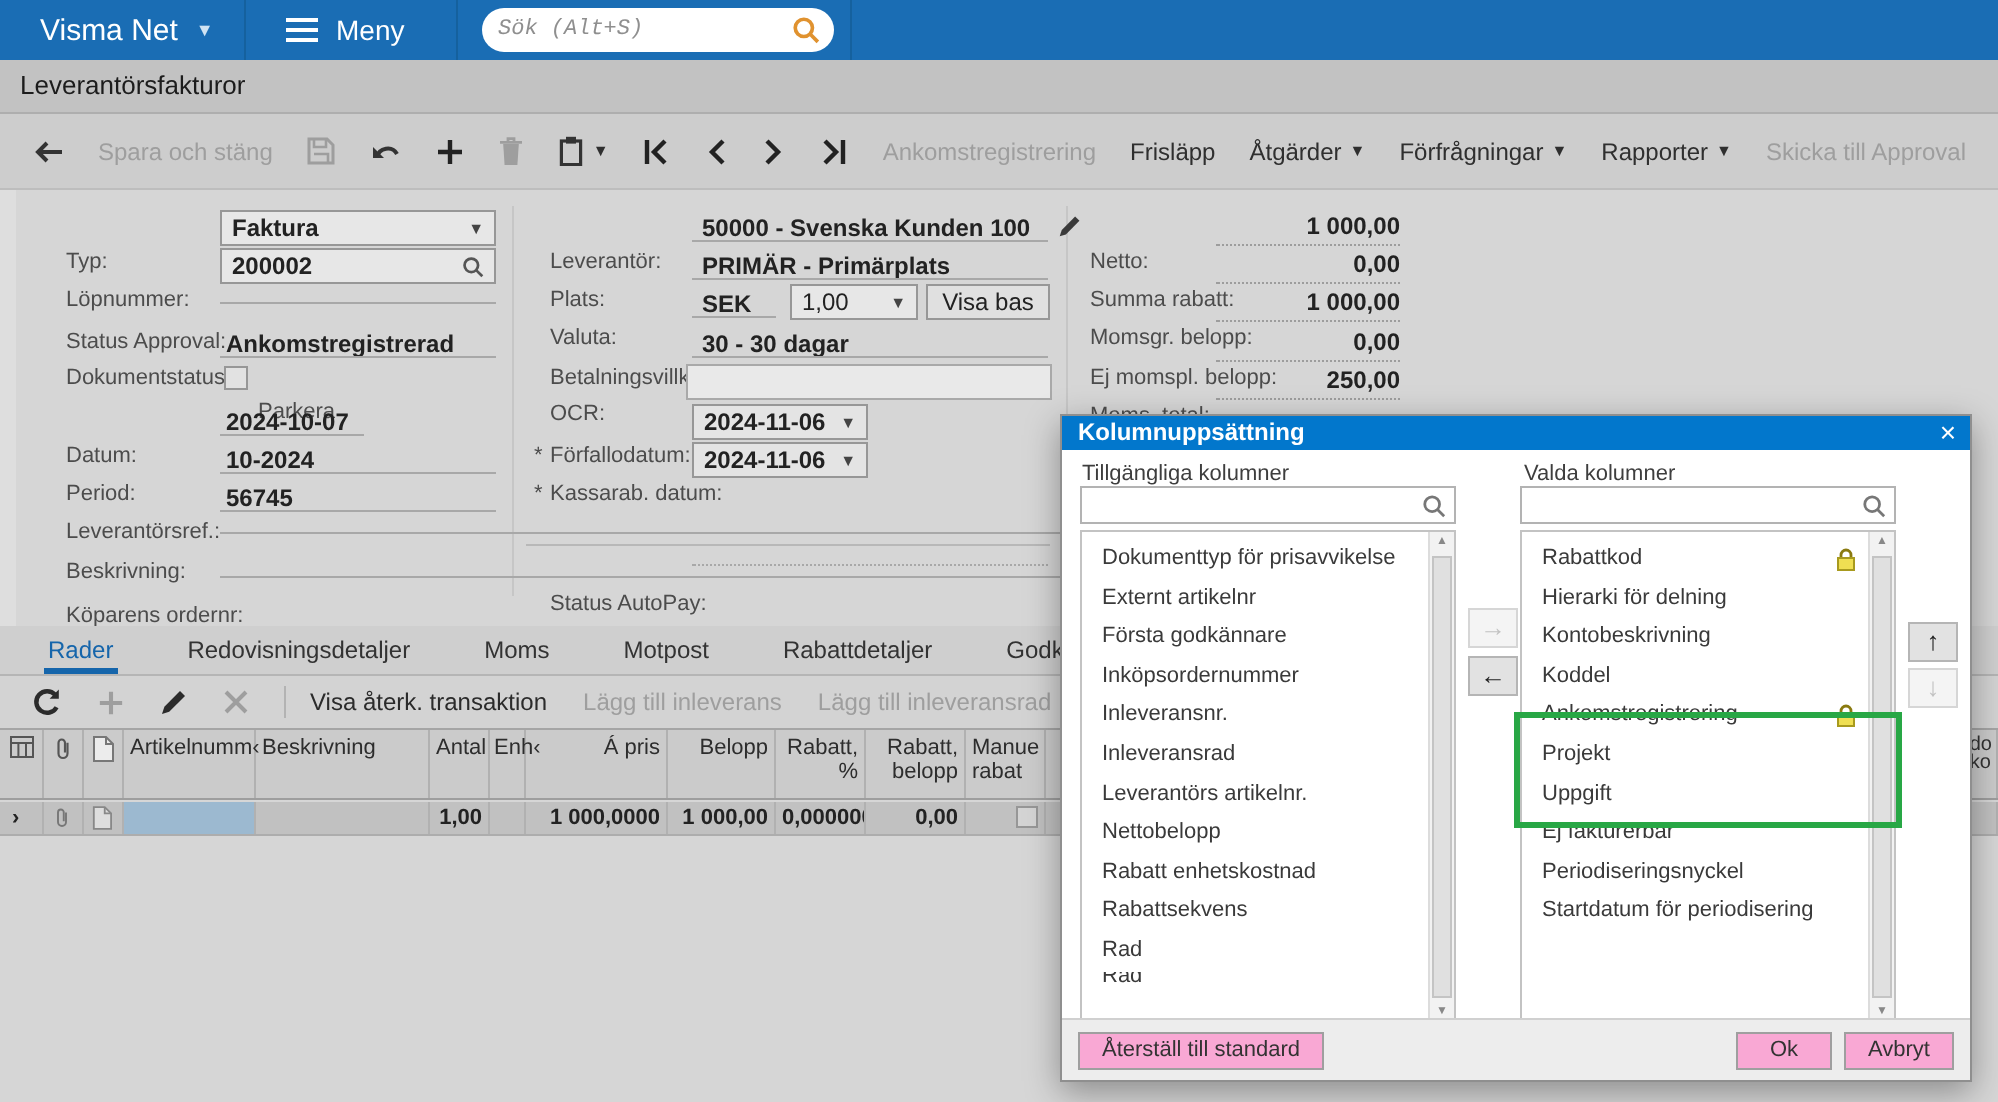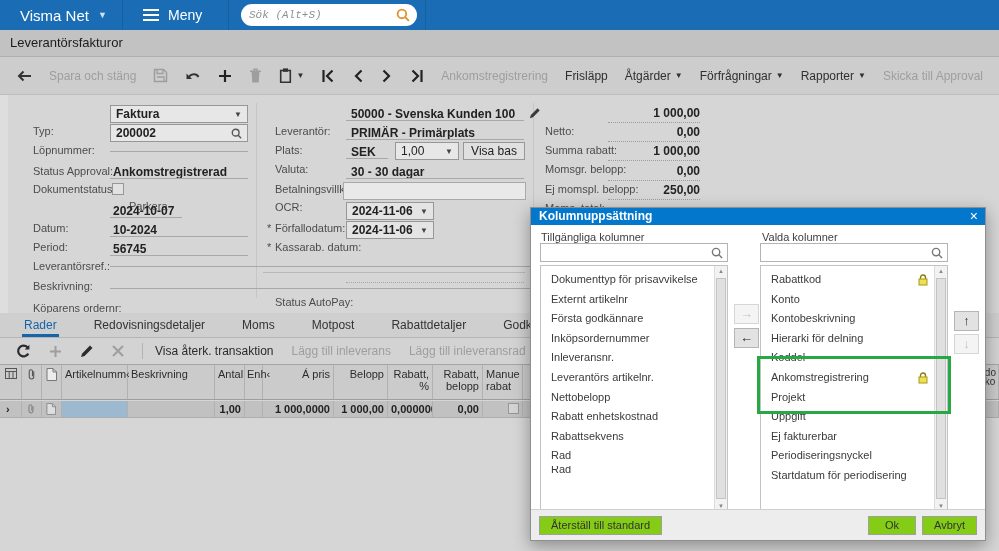--- a/index.html
+++ b/index.html
@@ -73,21 +73,21 @@
   .mlist { position:absolute; height:247px; background:#fff; border:1px solid #c3c3c3; overflow:hidden; padding:4px 13px 0 0; }
   .mitem { height:19.6px; line-height:19.6px; font-size:11px; color:#3a3a3a; padding:0 6px 0 10px; display:flex; align-items:center; justify-content:space-between; white-space:nowrap; }
   .mitem.partial { height:7px; overflow:hidden; }
   .vscroll { position:absolute; top:0; right:0; bottom:0; width:13px; background:#f2f2f2; border-left:1px solid #dcdcdc; }
   .vscroll .arr { position:absolute; left:0; width:12px; text-align:center; font-size:6px; color:#888; }
   .vscroll .thumb { position:absolute; left:1px; width:10px; top:12px; bottom:12px; background:#e0e0e0; border:1px solid #c4c4c4; }
   .sqbtn { position:absolute; width:25px; height:20px; border:1px solid #b5b5b5; background:#e2e2e2; color:#222; font-size:13px; font-weight:bold; text-align:center; line-height:18px; cursor:default; }
   .sqbtn.dis { background:#f4f4f4; border-color:#d6d6d6; color:#c2c2c2; }
   .greenbox { position:absolute; left:226px; top:148px; width:194px; height:58px; border:3px solid #28a745; pointer-events:none; }
   .mfooter { position:absolute; left:0; bottom:0; width:100%; height:31px; background:#ededed; border-top:1px solid #d0d0d0; display:flex; align-items:center; padding:0 8px; }
-  .mbtn { height:19px; background:#84cc16; border:1px solid #9f9f9f; font-size:11px; color:#333; display:flex; align-items:center; padding:0 11px; cursor:default; }
+  .mbtn { height:19px; background:#f9a8d4; border:1px solid #9f9f9f; font-size:11px; color:#333; display:flex; align-items:center; padding:0 11px; cursor:default; }
   .mfooter .spacer { flex:1; }
   .mbtn + .mbtn { margin-left:6px; }
   svg { display:block; }
 </style>
 </head>
 <body>
 
 <div class="abs topbar">
   <div class="brand">
     <span>Visma Net</span>
@@ -435,20 +435,23 @@
     <div class="mitem">
         <span>Första godkännare</span>
       </div>
     <div class="mitem">
         <span>Inköpsordernummer</span>
       </div>
     <div class="mitem">
         <span>Inleveransnr.</span>
       </div>
     <div class="mitem">
+        <span>Inleveransrad</span>
+      </div>
+    <div class="mitem">
         <span>Leverantörs artikelnr.</span>
       </div>
     <div class="mitem">
         <span>Nettobelopp</span>
       </div>
     <div class="mitem">
         <span>Rabatt enhetskostnad</span>
       </div>
     <div class="mitem">
         <span>Rabattsekvens</span>
@@ -473,27 +476,24 @@
     <div class="mitem">
       <span>Rabattkod</span>
       <span>
           <svg width="10" height="12" viewBox="0 0 10 12">
             <path d="M2.5 5V3.5a2.5 2.5 0 0 1 5 0V5" fill="none" stroke="#8a7a10" stroke-width="1.4"></path>
             <rect x="1" y="5" width="8" height="6" fill="#efdf52" stroke="#a89a1e"></rect>
           </svg>
         </span>
     </div>
     <div class="mitem">
-        <span>Konto</span>
+        <span>Hierarki för delning</span>
       </div>
     <div class="mitem">
         <span>Kontobeskrivning</span>
-      </div>
-    <div class="mitem">
-        <span>Hierarki för delning</span>
       </div>
     <div class="mitem">
         <span>Koddel</span>
       </div>
     <div class="mitem">
       <span>Ankomstregistrering</span>
       <span>
           <svg width="10" height="12" viewBox="0 0 10 12">
             <path d="M2.5 5V3.5a2.5 2.5 0 0 1 5 0V5" fill="none" stroke="#8a7a10" stroke-width="1.4"></path>
             <rect x="1" y="5" width="8" height="6" fill="#efdf52" stroke="#a89a1e"></rect>

